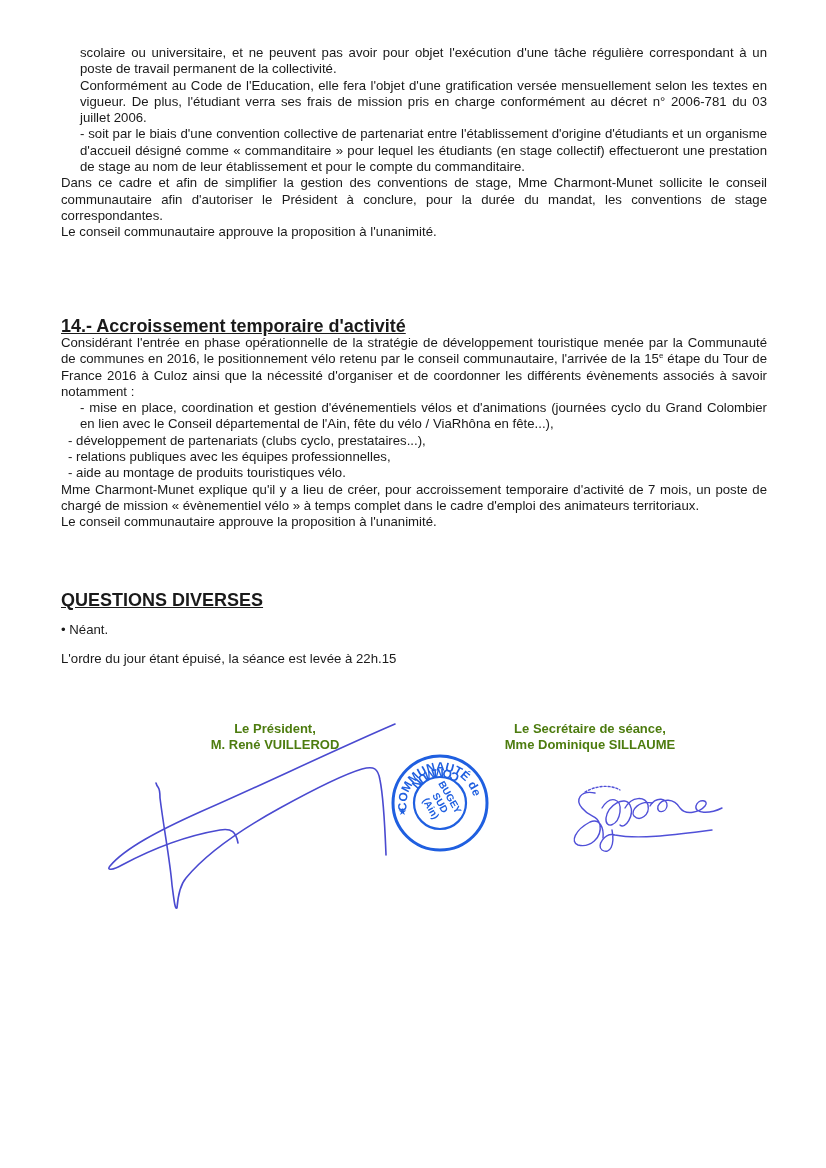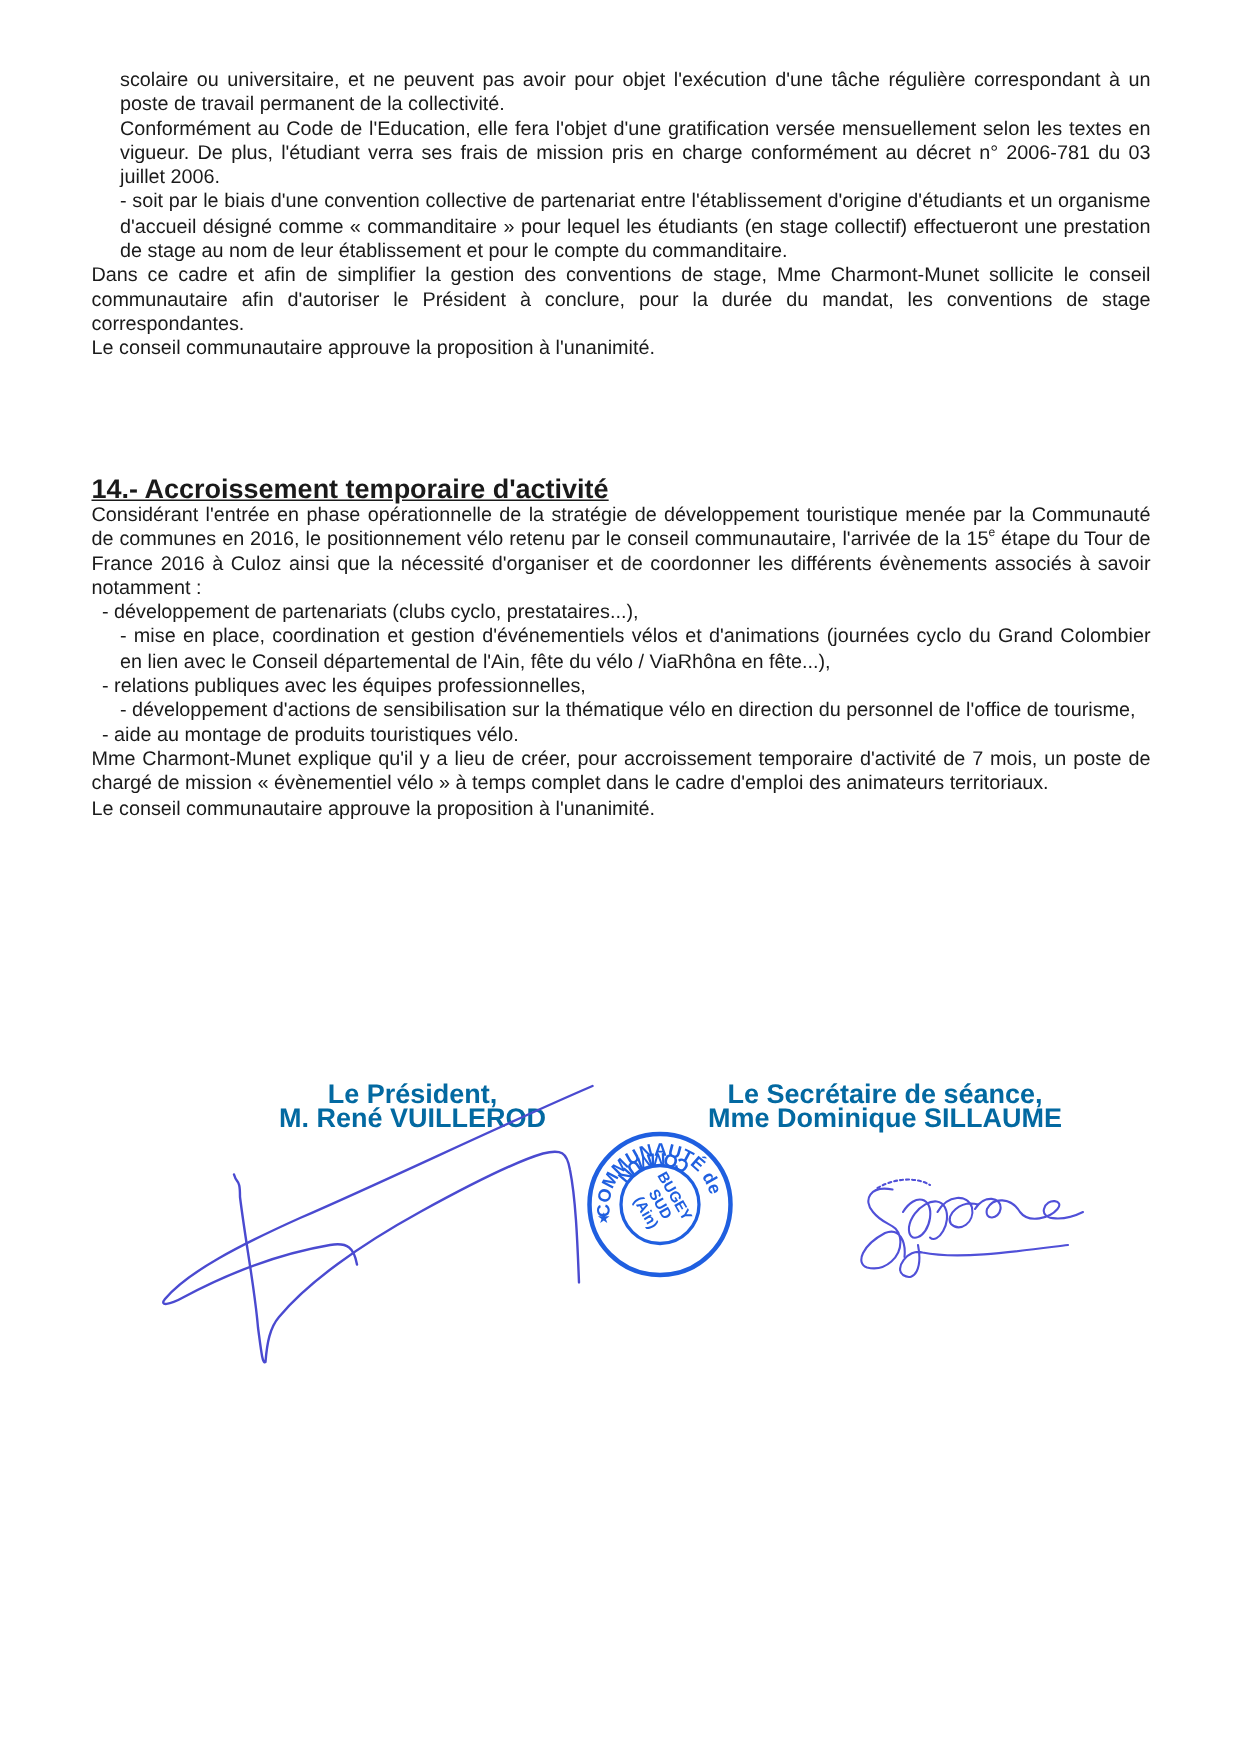--- a/index.html
+++ b/index.html
@@ -5,49 +5,53 @@
     html, body { margin: 0; padding: 0; background: #ffffff; }
     body { width: 826px; height: 1168px; position: relative; overflow: hidden;
            font-family: "Liberation Sans", sans-serif; color: #1a1a1a; }
     .page { position: absolute; left: 0; top: 0; width: 714px; height: 1168px; }
     .block { position: absolute; left: 61px; width: 706px; font-size: 13.2px; line-height: 16.3px; }
     .p { margin: 0; text-align: justify; text-align-last: left; }
     .p.ind { padding-left: 19px; }
     .p.ind2 { padding-left: 7px; }
     .h { font-weight: bold; text-decoration: underline; font-size: 18px; margin: 0; line-height: 17px; }
     sup { font-size: 8px; line-height: 0; }
-    .sig-label { position: absolute; font-weight: bold; font-size: 18px; line-height: 16px;
-                 text-align: center; color: #0369a1; }
+    .sig-label { position: absolute; font-weight: bold; font-size: 13px; line-height: 16px;
+                 text-align: center; color: #4d7c0f; }
     svg.overlay { position: absolute; left: 0; top: 0; }
   </style>
 </head>
 <body>
 
 <div class="page">
 
   <div class="block" style="top:45px;">
     <p class="p ind">scolaire ou universitaire, et ne peuvent pas avoir pour objet l'exécution d'une tâche régulière correspondant à un poste de travail permanent de la collectivité.</p>
     <p class="p ind">Conformément au Code de l'Education, elle fera l'objet d'une gratification versée mensuellement selon les textes en vigueur. De plus, l'étudiant verra ses frais de mission pris en charge conformément au décret n° 2006-781 du 03 juillet 2006.</p>
     <p class="p ind">- soit par le biais d'une convention collective de partenariat entre l'établissement d'origine d'étudiants et un organisme d'accueil désigné comme « commanditaire » pour lequel les étudiants (en stage collectif) effectueront une prestation de stage au nom de leur établissement et pour le compte du commanditaire.</p>
     <p class="p">Dans ce cadre et afin de simplifier la gestion des conventions de stage, Mme Charmont-Munet sollicite le conseil communautaire afin d'autoriser le Président à conclure, pour la durée du mandat, les conventions de stage correspondantes.</p>
     <p class="p">Le conseil communautaire approuve la proposition à l'unanimité.</p>
   </div>
 
   <div class="block" style="top:318px;">
     <p class="h">14.- Accroissement temporaire d'activité</p>
     <p class="p"><span>Considérant l'entrée en phase opérationnelle de la stratégie de développement touristique menée par la Communauté de communes en 2016, le positionnement vélo retenu par le conseil communautaire, l'arrivée de la </span><span>15</span><sup>e</sup><span> étape du Tour de France 2016 à Culoz ainsi que la nécessité d'organiser et de coordonner les différents évènements associés à savoir notamment :</span></p>
+    <p class="p ind">- mise en place, coordination et gestion d'événementiels vélos et d'animations (journées cyclo du Grand Colombier en lien avec le Conseil départemental de l'Ain, fête du vélo / ViaRhôna en fête...),</p>
     <p class="p ind2">- développement de partenariats (clubs cyclo, prestataires...),</p>
-    <p class="p ind">- mise en place, coordination et gestion d'événementiels vélos et d'animations (journées cyclo du Grand Colombier en lien avec le Conseil départemental de l'Ain, fête du vélo / ViaRhôna en fête...),</p>
     <p class="p ind2">- relations publiques avec les équipes professionnelles,</p>
-    <p class="p ind">- développement d'actions de sensibilisation sur la thématique vélo en direction du personnel de l'office de tourisme,</p>
     <p class="p ind2">- aide au montage de produits touristiques vélo.</p>
     <p class="p">Mme Charmont-Munet explique qu'il y a lieu de créer, pour accroissement temporaire d'activité de 7 mois, un poste de chargé de mission « évènementiel vélo » à temps complet dans le cadre d'emploi des animateurs territoriaux.</p>
     <p class="p">Le conseil communautaire approuve la proposition à l'unanimité.</p>
   </div>
 
+  <div class="block" style="top:592px;">
+    <p class="h">QUESTIONS DIVERSES</p>
+    <p class="p" style="margin-top:13px;">• Néant.</p>
+    <p class="p" style="margin-top:13px;">L'ordre du jour étant épuisé, la séance est levée à 22h.15</p>
+  </div>
 
   <div class="sig-label" style="left:160px; top:721px; width:230px;">
     <div>Le Président,</div>
     <div>M. René VUILLEROD</div>
   </div>
   <div class="sig-label" style="left:470px; top:721px; width:240px;">
     <div>Le Secrétaire de séance,</div>
     <div>Mme Dominique SILLAUME</div>
   </div>
 

